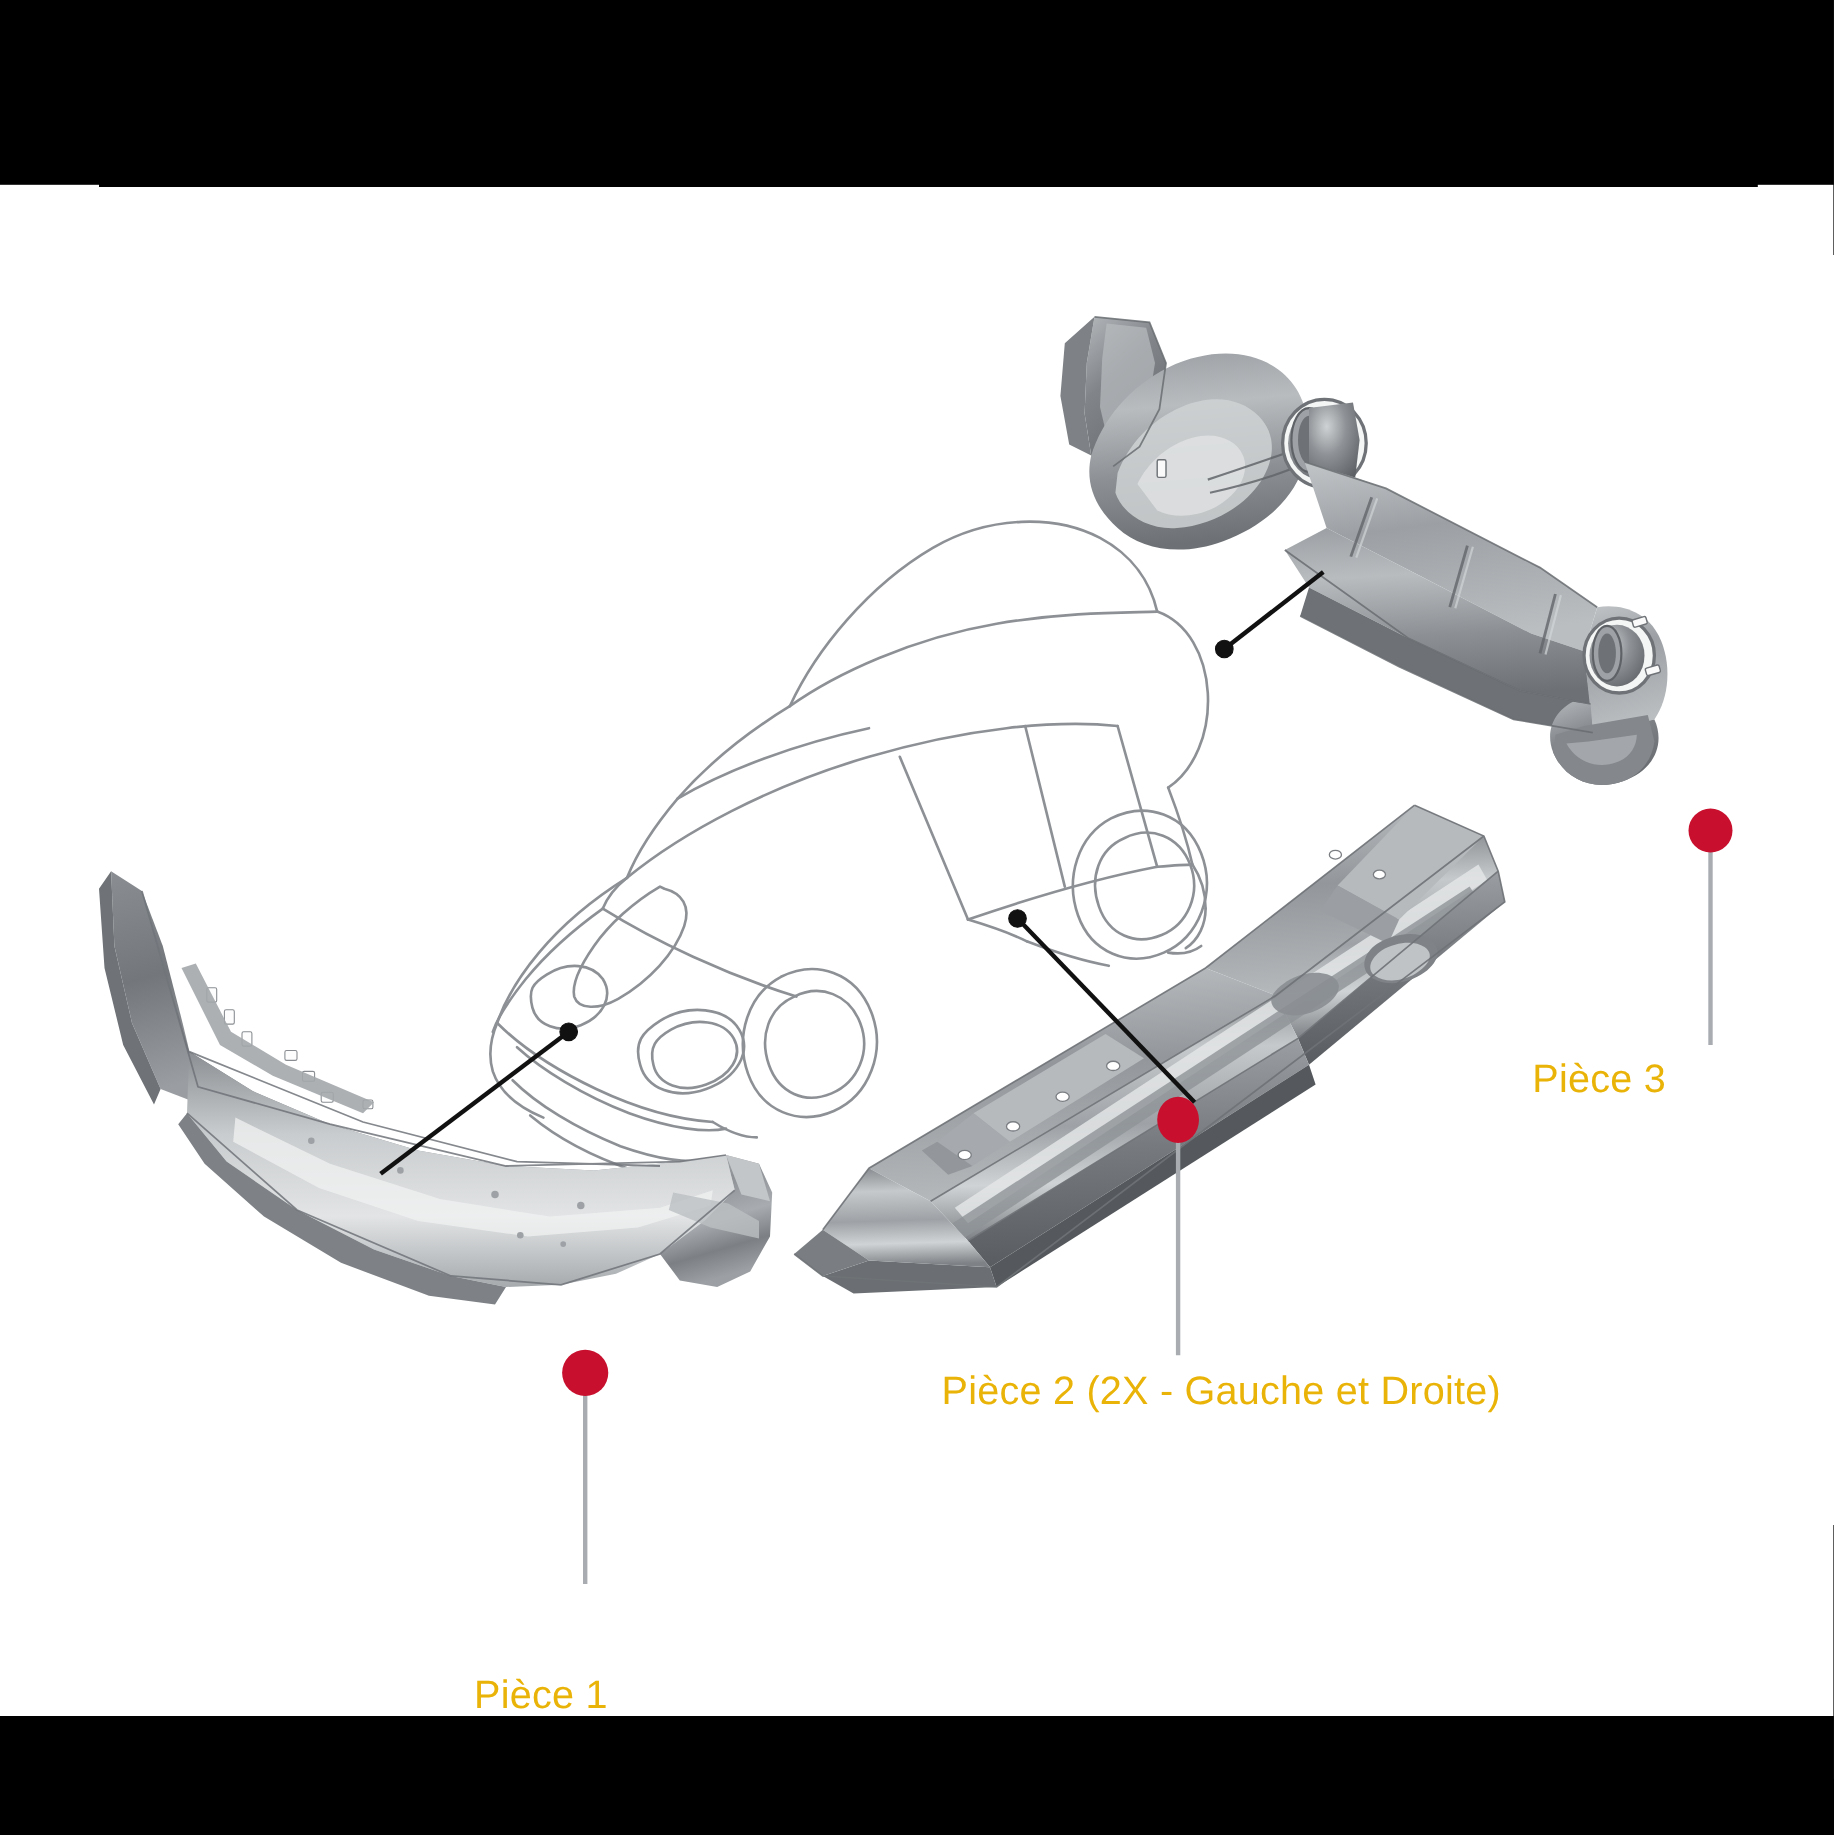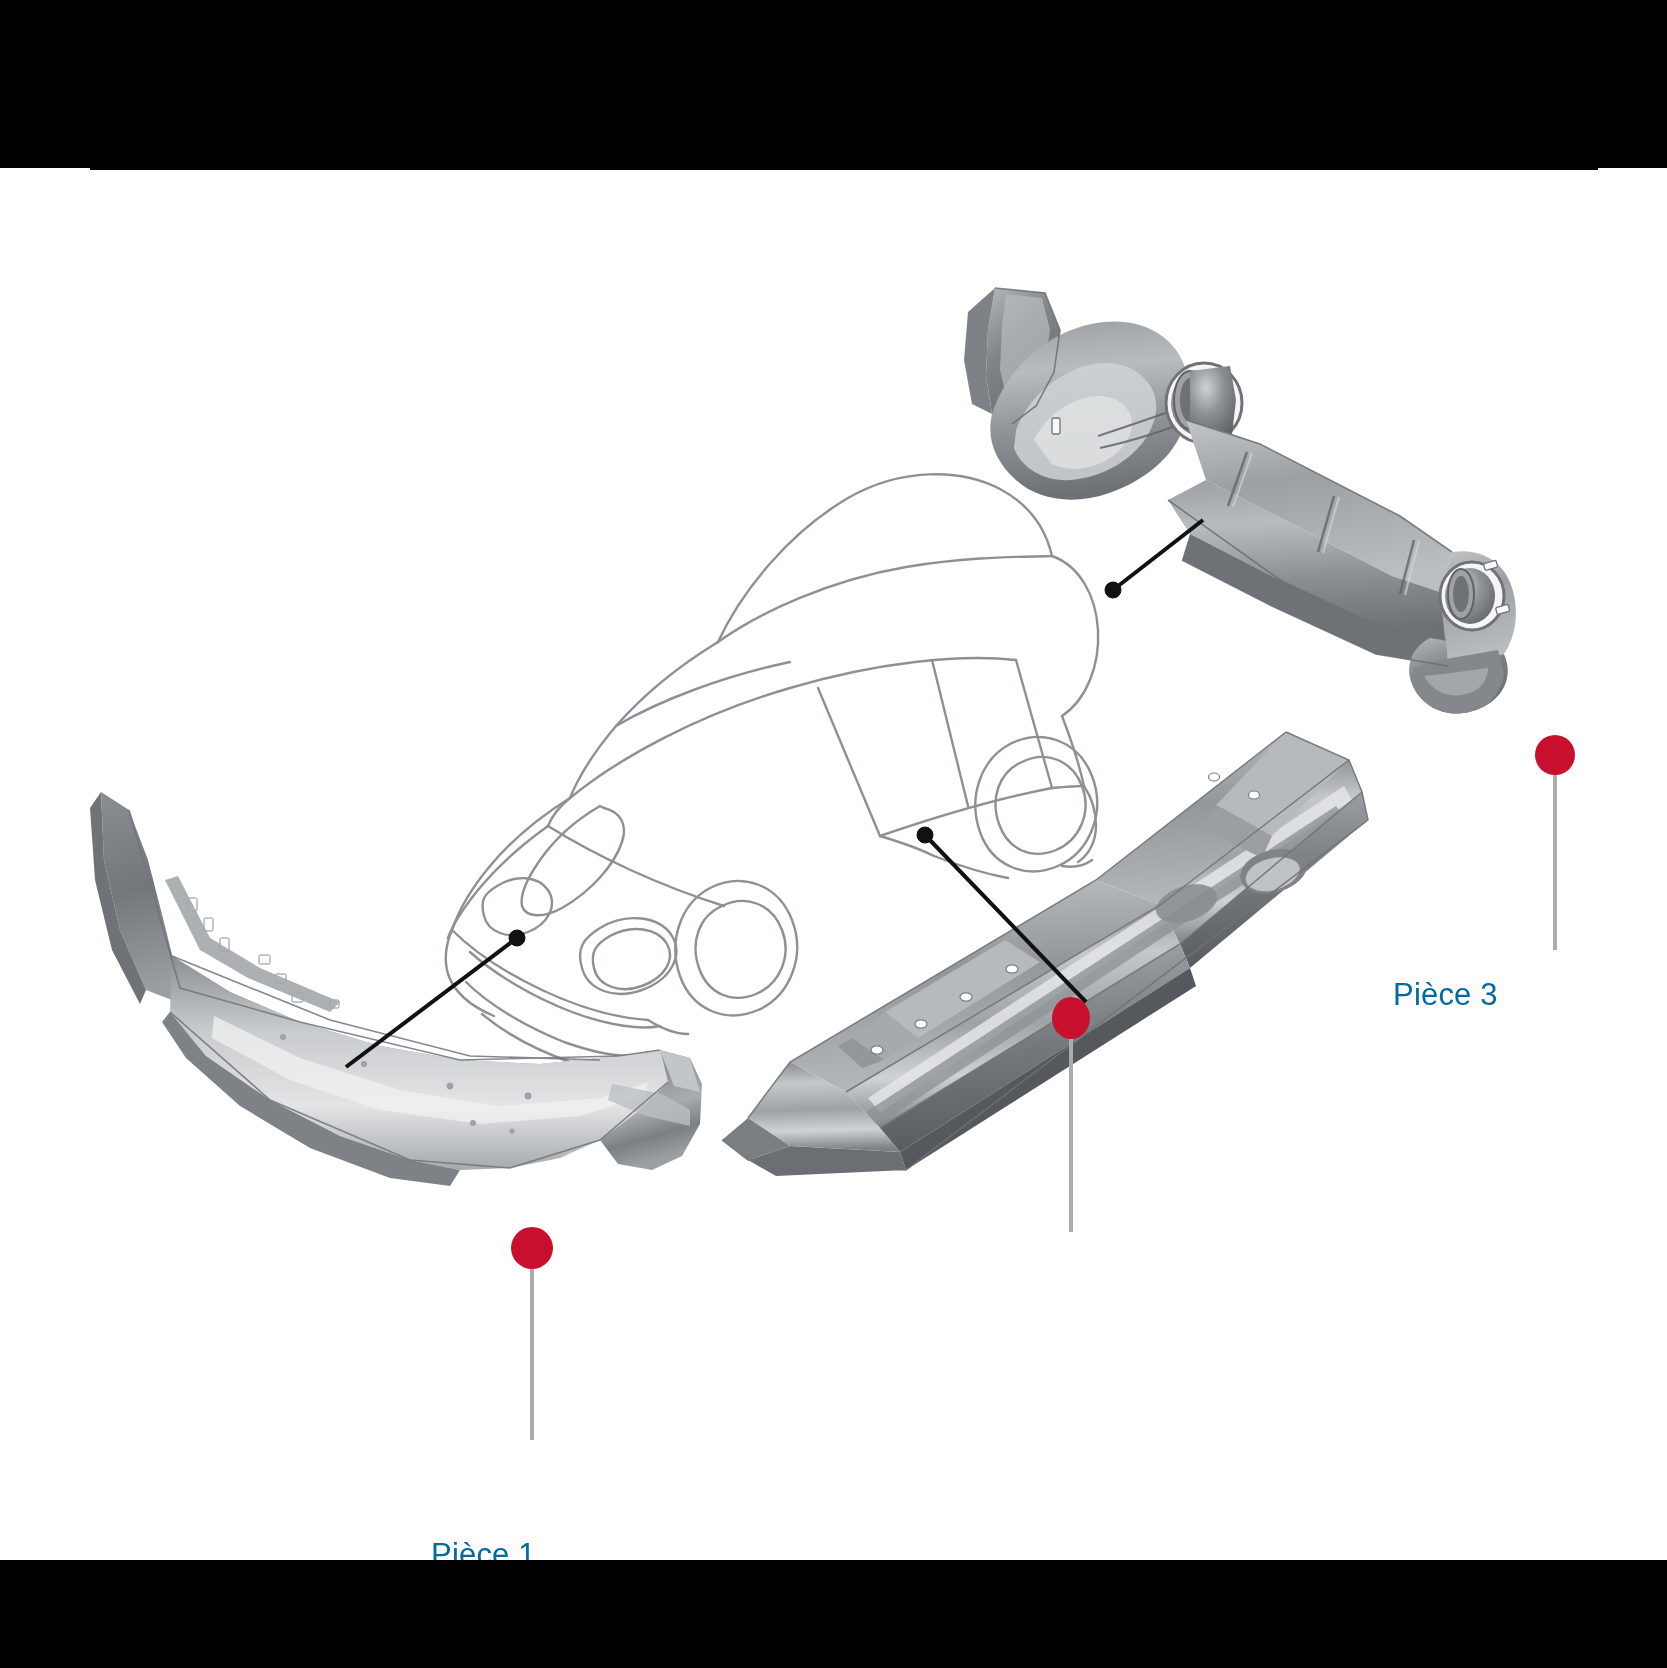--- a/index.html
+++ b/index.html
@@ -46,26 +46,25 @@
   #art {
     position: absolute;
     left: 0;
     top: 0;
     width: 1667px;
     height: 1668px;
     z-index: 2;
   }
   .label {
     position: absolute;
-    color: #0369a1;
-    font-size: 31px;
+    color: #eab308;
+    font-size: 36px;
     letter-spacing: 0.2px;
     white-space: nowrap;
     z-index: 5;
-    margin-top: 17px;
   }
   #label-1 { left: 431px; top: 1520px; }
   #label-2 { left: 856px; top: 1243px; }
   #label-3 { left: 1393px; top: 960px; }
 </style>
 </head>
 <body>
 
 <div id="page">
 
@@ -424,16 +423,17 @@
       <line x1="1071" y1="1020" x2="1071" y2="1232" stroke="#a9adb2" stroke-width="4"></line>
       <ellipse cx="1071" cy="1018" rx="19" ry="21" fill="#c8102e"></ellipse>
 
       <line x1="1555" y1="757" x2="1555" y2="950" stroke="#a9adb2" stroke-width="4"></line>
       <circle cx="1555" cy="755" r="20" fill="#c8102e"></circle>
     </g>
   </svg>
 
   <div class="label" id="label-1">Pièce 1</div>
 
+  <div class="label" id="label-2">Pièce 2 (2X - Gauche et Droite)</div>
 
   <div class="label" id="label-3">Pièce 3</div>
 
 </div>
 
 </body></html>

